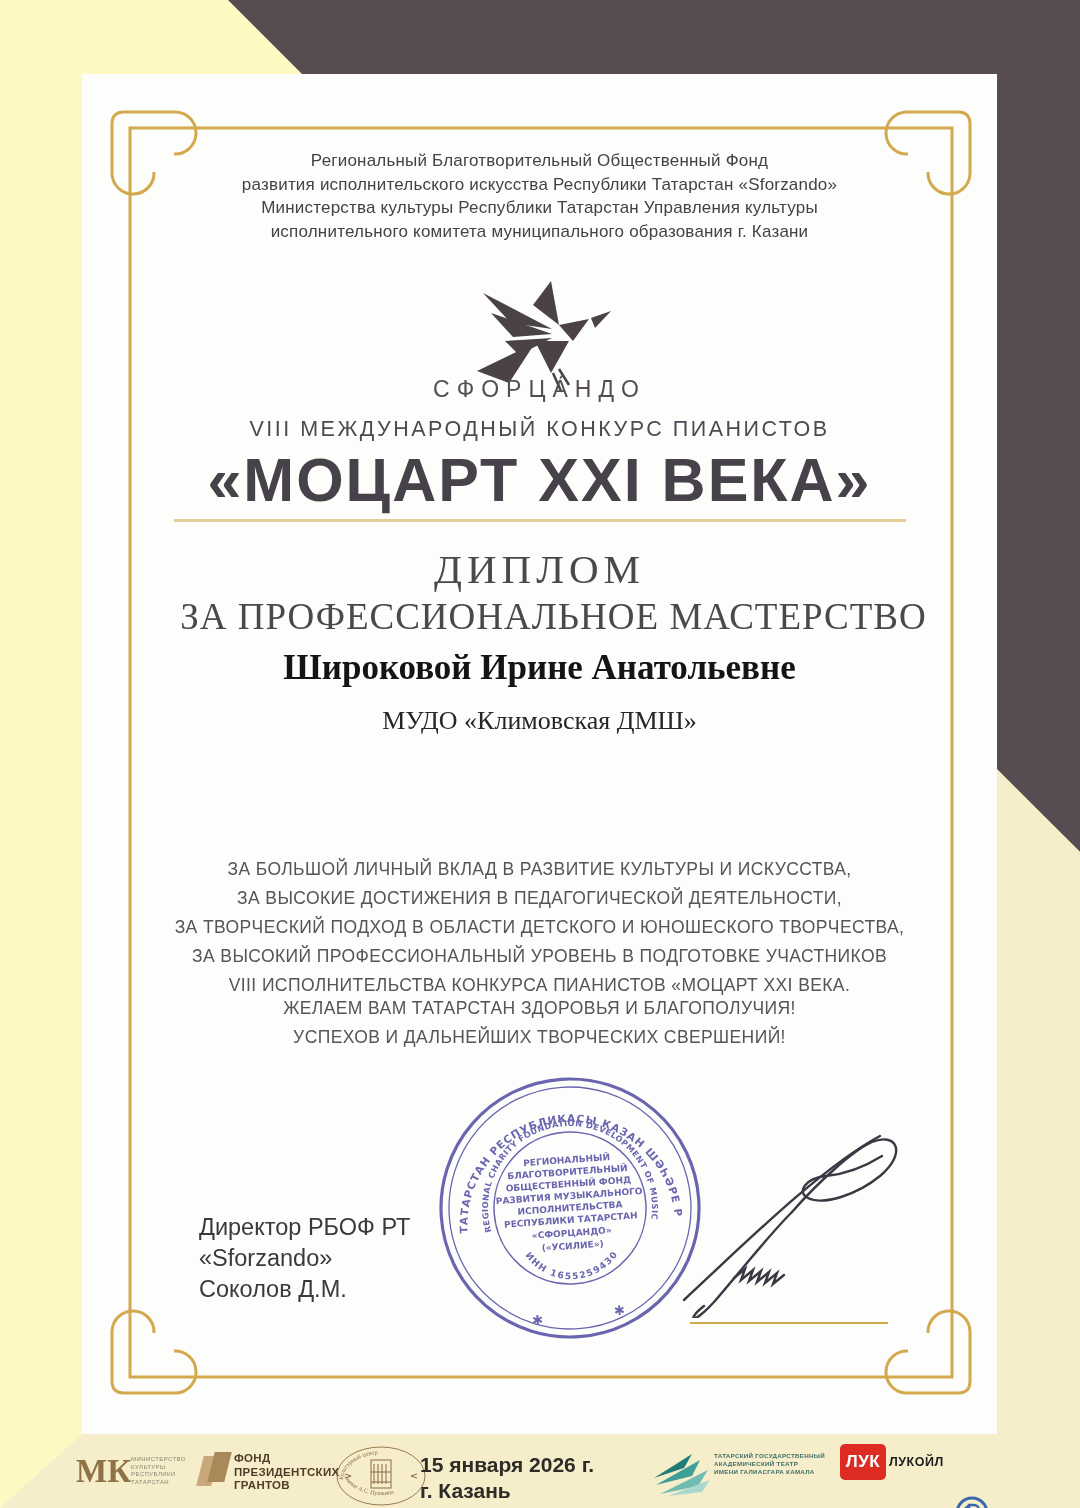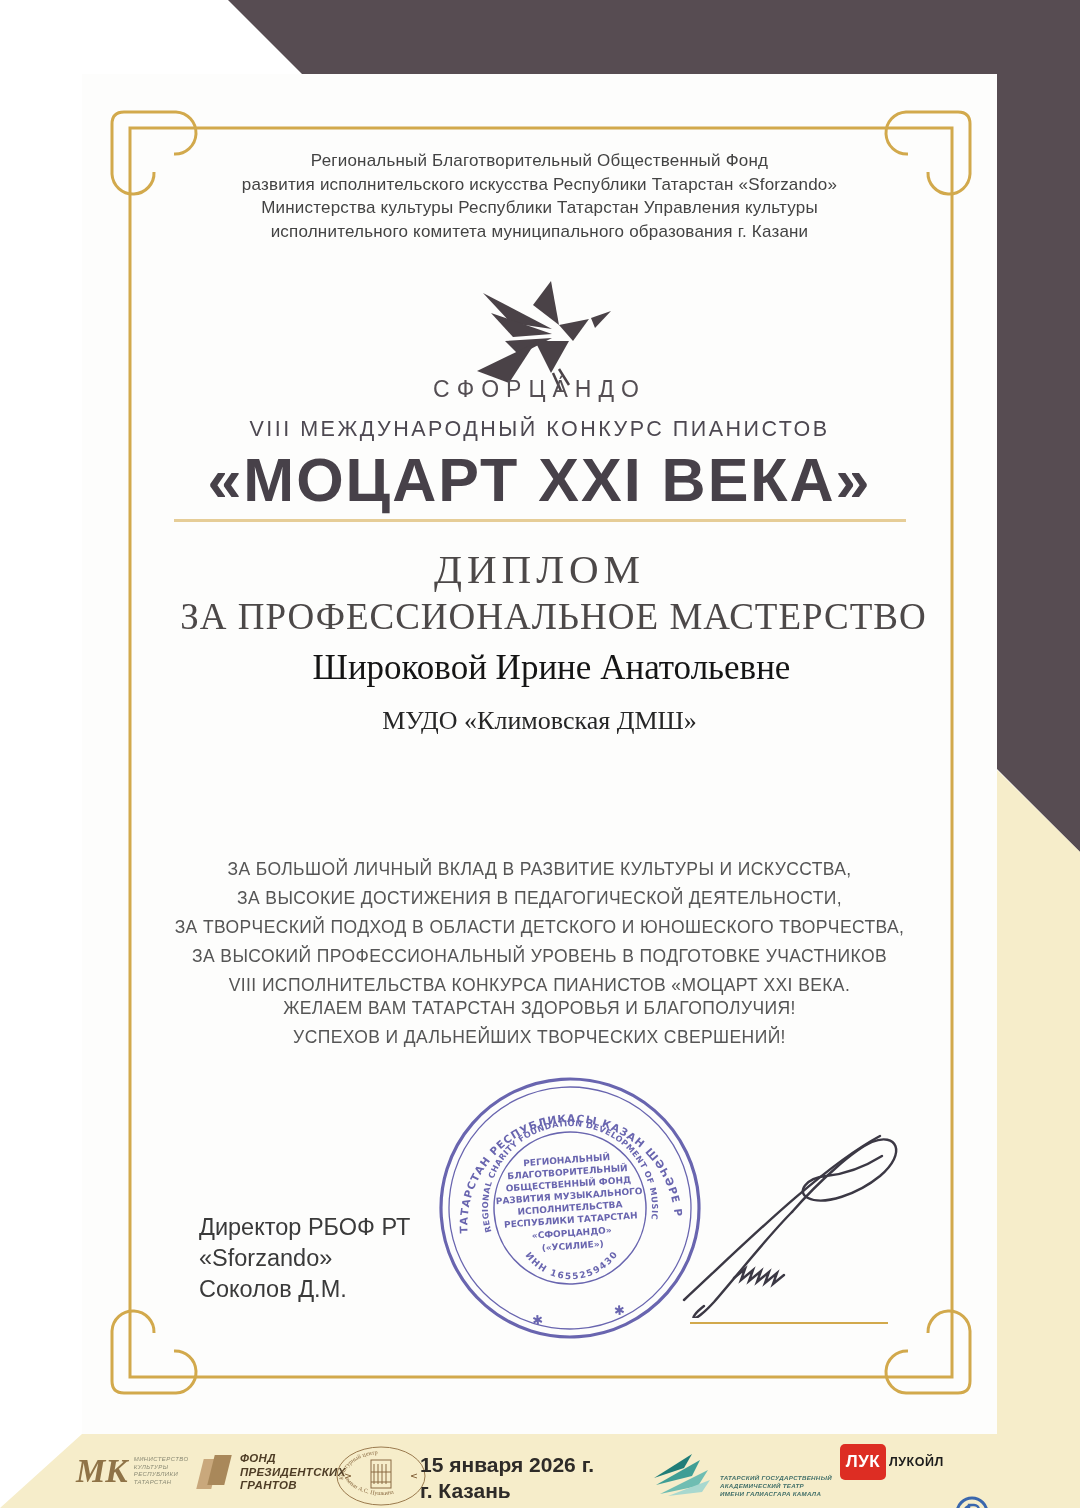--- a/index.html
+++ b/index.html
@@ -1,39 +1,39 @@
 <!DOCTYPE html>
 <html><head>
 <meta charset="utf-8">
 <style>
   html,body{margin:0;padding:0;background:#9a9a9a;}
   .canvas{position:relative;width:1080px;height:1508px;overflow:hidden;
-          background:#ffffff;font-family:"Liberation Sans",sans-serif;}
+          background:#fef9c3;font-family:"Liberation Sans",sans-serif;}
   .bg{position:absolute;inset:0;}
   .bg-dark{background:#574c52;clip-path:polygon(228px 0,1080px 0,1080px 852px);}
   .bg-cream{background:#f6edca;clip-path:polygon(0 1508px,82px 1434px,997px 1434px,997px 770px,1080px 852px,1080px 1508px);}
   .paper{position:absolute;left:82px;top:74px;width:915px;height:1360px;background:#fdfdfc;}
   .abs{position:absolute;}
   .ctr{left:82px;width:915px;text-align:center;}
   .hdr{font-size:17px;line-height:23.5px;color:#434343;letter-spacing:.2px;}
   .brand-name{font-size:23px;letter-spacing:7px;color:#544e53;}
   .subtitle{font-size:21.5px;letter-spacing:2.5px;color:#4d4851;font-weight:500;}
   .big-title{font-size:61px;letter-spacing:2px;color:#474149;font-weight:600;}
   .divider{left:174px;top:519px;width:732px;height:3px;background:#e6cd97;}
   .serif{font-family:"Liberation Serif",serif;}
   .dip1{font-size:41px;letter-spacing:5px;color:#4c4848;}
   .dip2{font-size:37px;letter-spacing:1px;color:#4c4848;padding-left:14px;}
-  .recipient{font-size:35px;font-weight:normal;color:#141414;padding-left:12px;}
+  .recipient{font-size:35px;font-weight:bold;color:#141414;}
   .org{font-size:26px;color:#262626;}
   .cit{font-size:17.5px;line-height:29px;letter-spacing:.4px;color:#555;font-weight:500;}
   .director{left:199px;top:1212px;font-size:23.5px;line-height:31px;color:#3a3a3a;}
   .sigline{left:690px;top:1322px;width:198px;height:2px;background:#d2a94c;}
   .stamp{left:430px;top:1068px;opacity:.88;transform:rotate(-4deg);}
   .stamp text{font-family:"DejaVu Sans",sans-serif;fill:#5551a5;font-weight:bold;}
-  .footer-item{position:absolute;display:flex;align-items:flex-end;gap:6px;font-style:italic;}
+  .footer-item{position:absolute;display:flex;align-items:flex-start;gap:0;}
   .mk-mono{font-family:"Liberation Serif",serif;font-weight:bold;font-size:33px;color:#8f7347;line-height:30px;position:relative;}
   .tiny{font-size:6px;line-height:7.5px;color:#8a8a74;letter-spacing:.4px;}
   .fpg-shape{position:relative;width:34px;height:38px;}
   .fpg-a{position:absolute;left:0;top:4px;width:15px;height:30px;background:#c9a87c;transform:skewX(-14deg);}
   .fpg-b{position:absolute;left:11px;top:0;width:17px;height:30px;background:#a9885a;transform:skewX(-14deg);}
   .fpg-txt{font-size:11.5px;line-height:13.5px;font-weight:bold;color:#4e3d26;letter-spacing:.3px;}
   .date-block{left:420px;top:1452px;width:240px;text-align:left;font-size:21px;line-height:26px;font-weight:bold;color:#2e2b28;}
   .kam-txt{font-size:6.2px;line-height:8px;color:#3f6e68;font-weight:bold;letter-spacing:.3px;}
   .luk{display:flex;flex-direction:row;align-items:center;gap:3px;}
   .luk-box{width:46px;height:36px;background:#dd2d23;border-radius:5px;display:flex;align-items:center;justify-content:center;

